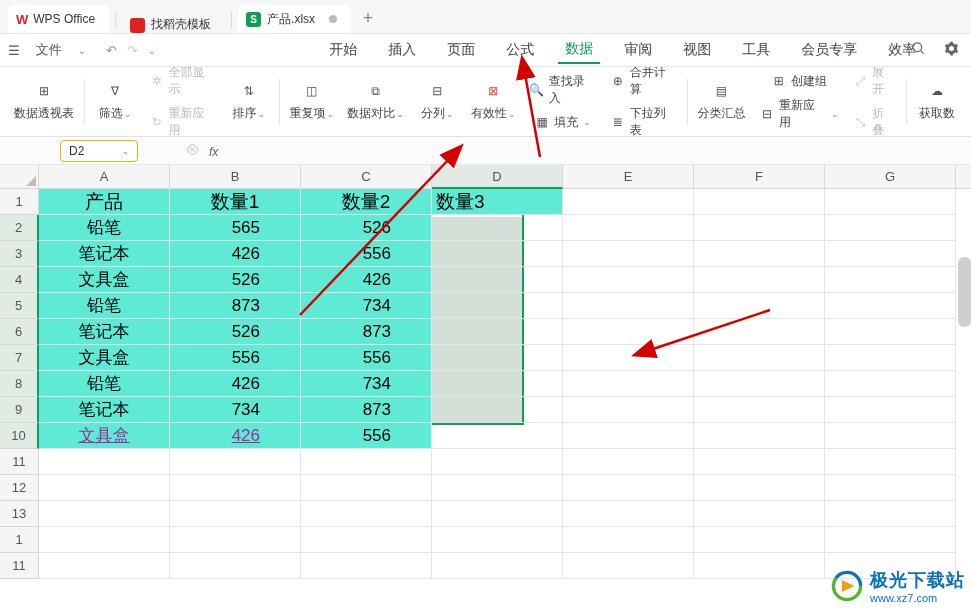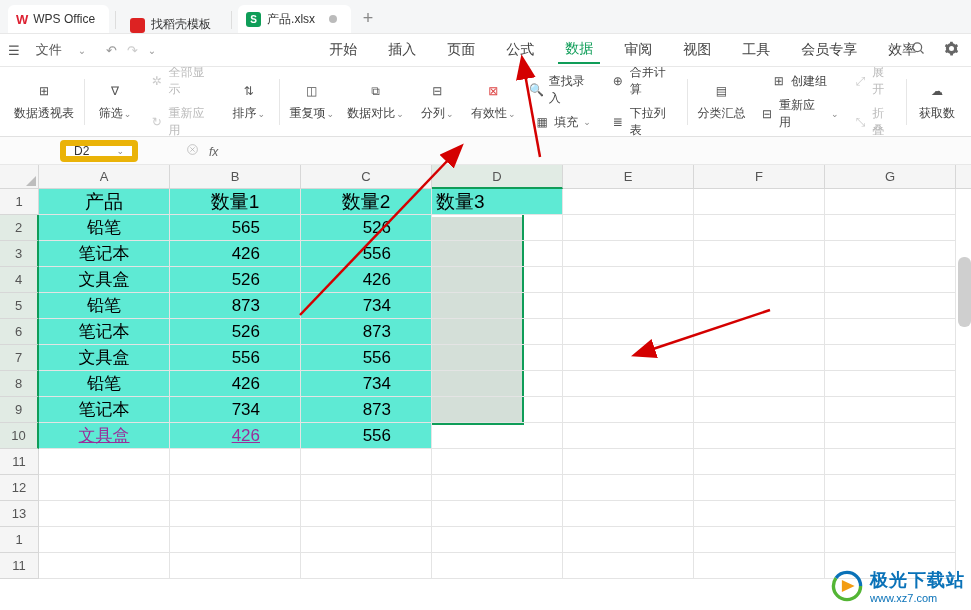--- a/index.html
+++ b/index.html
@@ -38,21 +38,21 @@
     .rbtn .lb{white-space:nowrap;}
     .rbtn.small{flex-direction:row;gap:4px;min-width:0;font-size:12px;}
     .rbtn.small .ic{width:16px;height:16px;}
     .rstack{display:flex;flex-direction:column;gap:7px;}
     .rbtn.disabled{color:#bbb;}
     .rbtn.disabled .ic{color:#ccc;}
     .dd{font-size:9px;color:#888;margin-left:1px;}
 
     
     .nf-bar{height:28px;display:flex;align-items:center;background:#fbfbfb;border-bottom:1px solid #e8e8e8;padding:4px 0 4px 60px;}
-    .name-box{width:78px;height:22px;background:#fff;border:6px solid #eab308;border-radius:4px;display:flex;align-items:center;padding:0 8px;font-size:12px;color:#333;}
+    .name-box{width:78px;height:22px;background:#fff;border:1px solid #eab308;border-radius:4px;display:flex;align-items:center;padding:0 8px;font-size:12px;color:#333;}
     .name-box .dd{margin-left:auto;}
     .fx-area{display:flex;align-items:flex-end;margin-left:48px;gap:10px;color:#888;font-size:12px;}
     .fx-area .fx{font-style:italic;color:#666;}
     .fx-area svg{width:13px;height:13px;stroke:#999;fill:none;}
     .fx-input{flex:1;height:22px;}
 
     
     .sheet{position:relative;background:#fff; height:445px; overflow:hidden;}
     .corner{position:absolute;left:0;top:0;width:39px;height:24px;border-right:1px solid #d7d7d7;border-bottom:1px solid #d7d7d7;background:#f5f5f5; display:flex;align-items:flex-end;justify-content:flex-end;}
     .corner::after{content:"";width:0;height:0;border-style:solid;border-width:0 0 10px 10px;border-color:transparent transparent #bdbdbd transparent;margin:0 2px 2px 0;}

